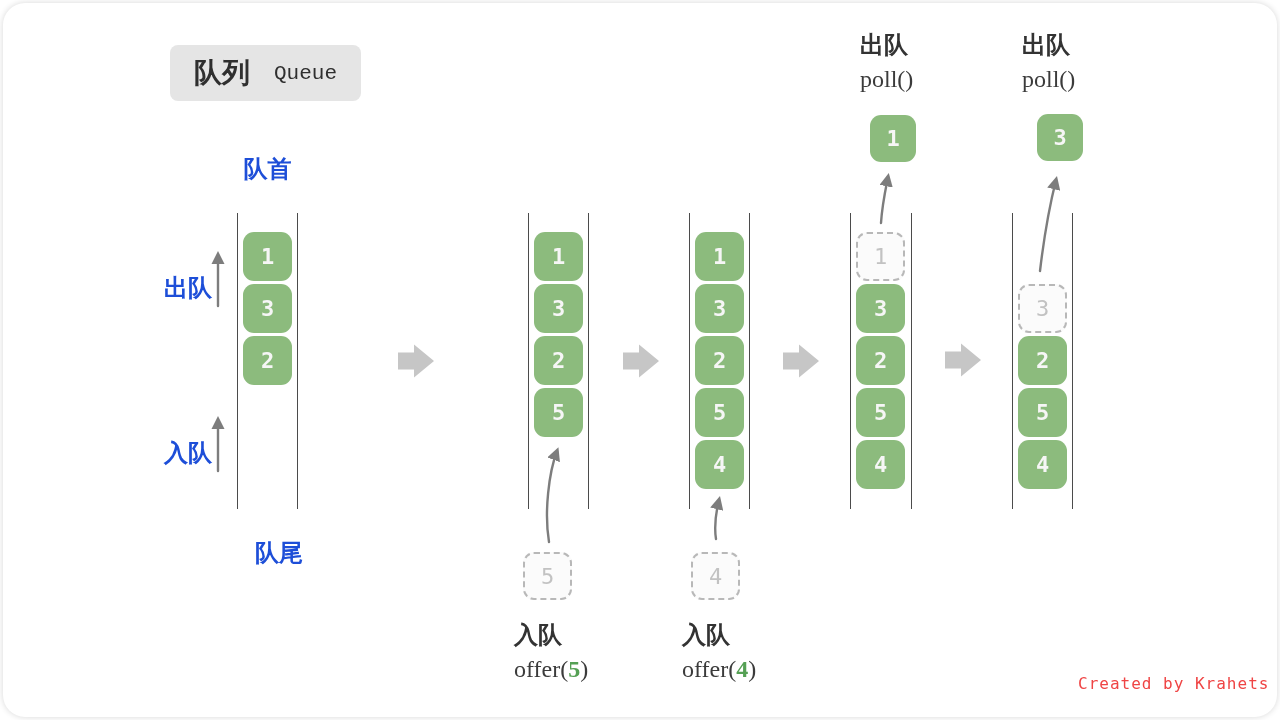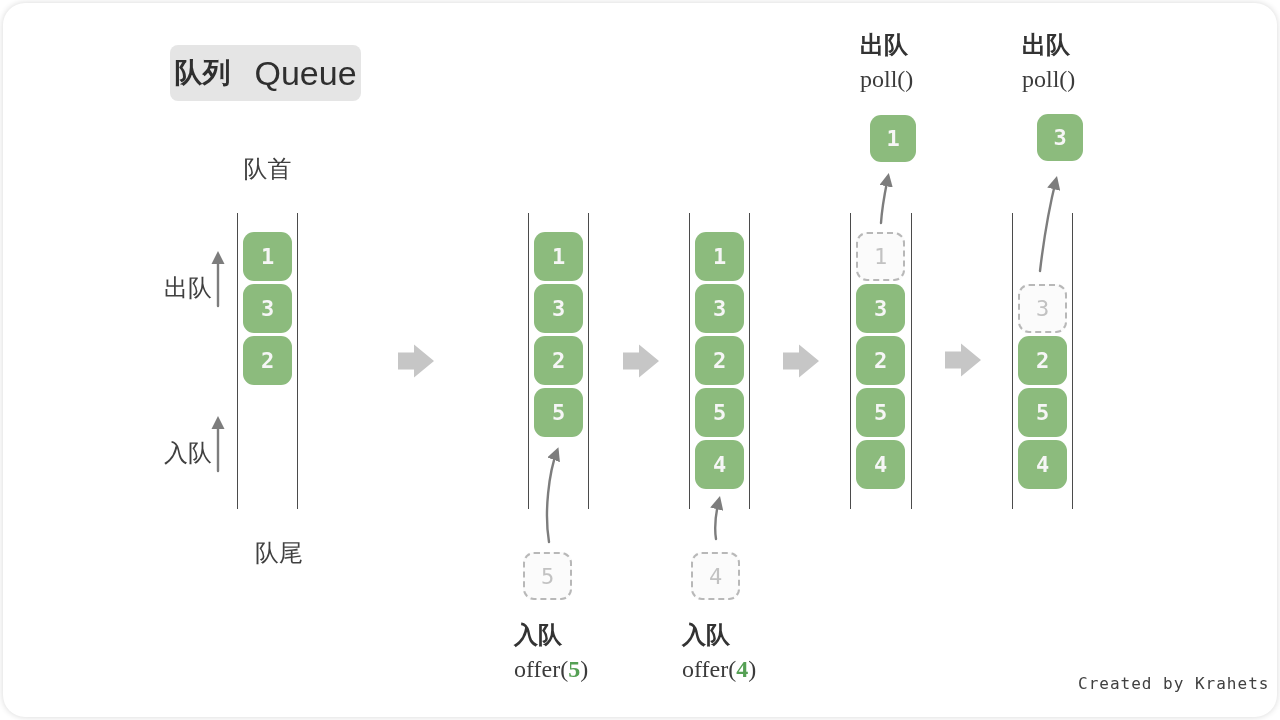--- a/index.html
+++ b/index.html
@@ -7,24 +7,24 @@
   body { font-family:"Liberation Sans","DejaVu Sans",sans-serif; }
   .canvas { position:relative; width:1280px; height:720px; background:#fff; overflow:hidden; }
   .card-edge { position:absolute; inset:3px; border-radius:22px;
                box-shadow:0 0 6px rgba(0,0,0,.16); pointer-events:none; background:transparent; }
 
   
   .title-box { position:absolute; left:170px; top:45px; width:191px; height:56px;
                background:#e5e5e5; border-radius:8px; display:flex; align-items:center;
                justify-content:center; gap:24px; color:#2f2f2f; }
   .title-box .zh { font-size:28px; font-weight:700; }
-  .title-box .en { font-family:Liberation Sans, sans-serif; font-size:34px; }
+  .title-box .en { font-family:Liberation Mono, monospace; font-size:21px; }
 
   
-  .lbl { position:absolute; color:#404040; font-weight:400; font-size:24px; white-space:nowrap; }
+  .lbl { position:absolute; color:#1d4ed8; font-weight:700; font-size:24px; white-space:nowrap; }
   .lbl-front { left:237px; top:153px; width:61px; text-align:center; }
   .lbl-rear  { left:237px; top:537px; width:66px; text-align:right; }
   .lbl-deq   { left:150px; top:272px; width:62px; text-align:right; }
   .lbl-enq   { left:150px; top:437px; width:62px; text-align:right; }
 
   
   .qcol { position:absolute; top:213px; height:296px;
           border-left:1.7px solid #4b4b4b; border-right:1.7px solid #4b4b4b; }
   .qcol .box { position:absolute; left:5px; }
 
@@ -39,21 +39,21 @@
   .s1{top:19px}.s2{top:71px}.s3{top:123px}.s4{top:175px}.s5{top:227px}
 
   
   .op { position:absolute; white-space:nowrap; color:#3b3b3b; line-height:35px; }
   .op .zh { font-size:24px; font-weight:600; color:#333; display:block; }
   .op .code { font-family:Liberation Serif, serif; font-size:24px; display:block; }
   .op .code .arg { color:#55a054; font-weight:700; }
 
   .watermark { position:absolute; left:1078px; top:674px;
                font-family:"DejaVu Sans Mono","Liberation Mono",monospace;
-               font-size:16px; letter-spacing:1px; color:#404040; }
+               font-size:16px; letter-spacing:1px; color:#ef4444; }
 
   svg.overlay { position:absolute; left:0; top:0; width:1280px; height:720px; pointer-events:none; }
   .thin-arrow { stroke:#7d7d7d; stroke-width:2.4; fill:none; stroke-linecap:round; }
   .block-arrow { fill:#c6c6c6; }
 </style>
 </head>
 <body>
 
 <div class="canvas">
 

